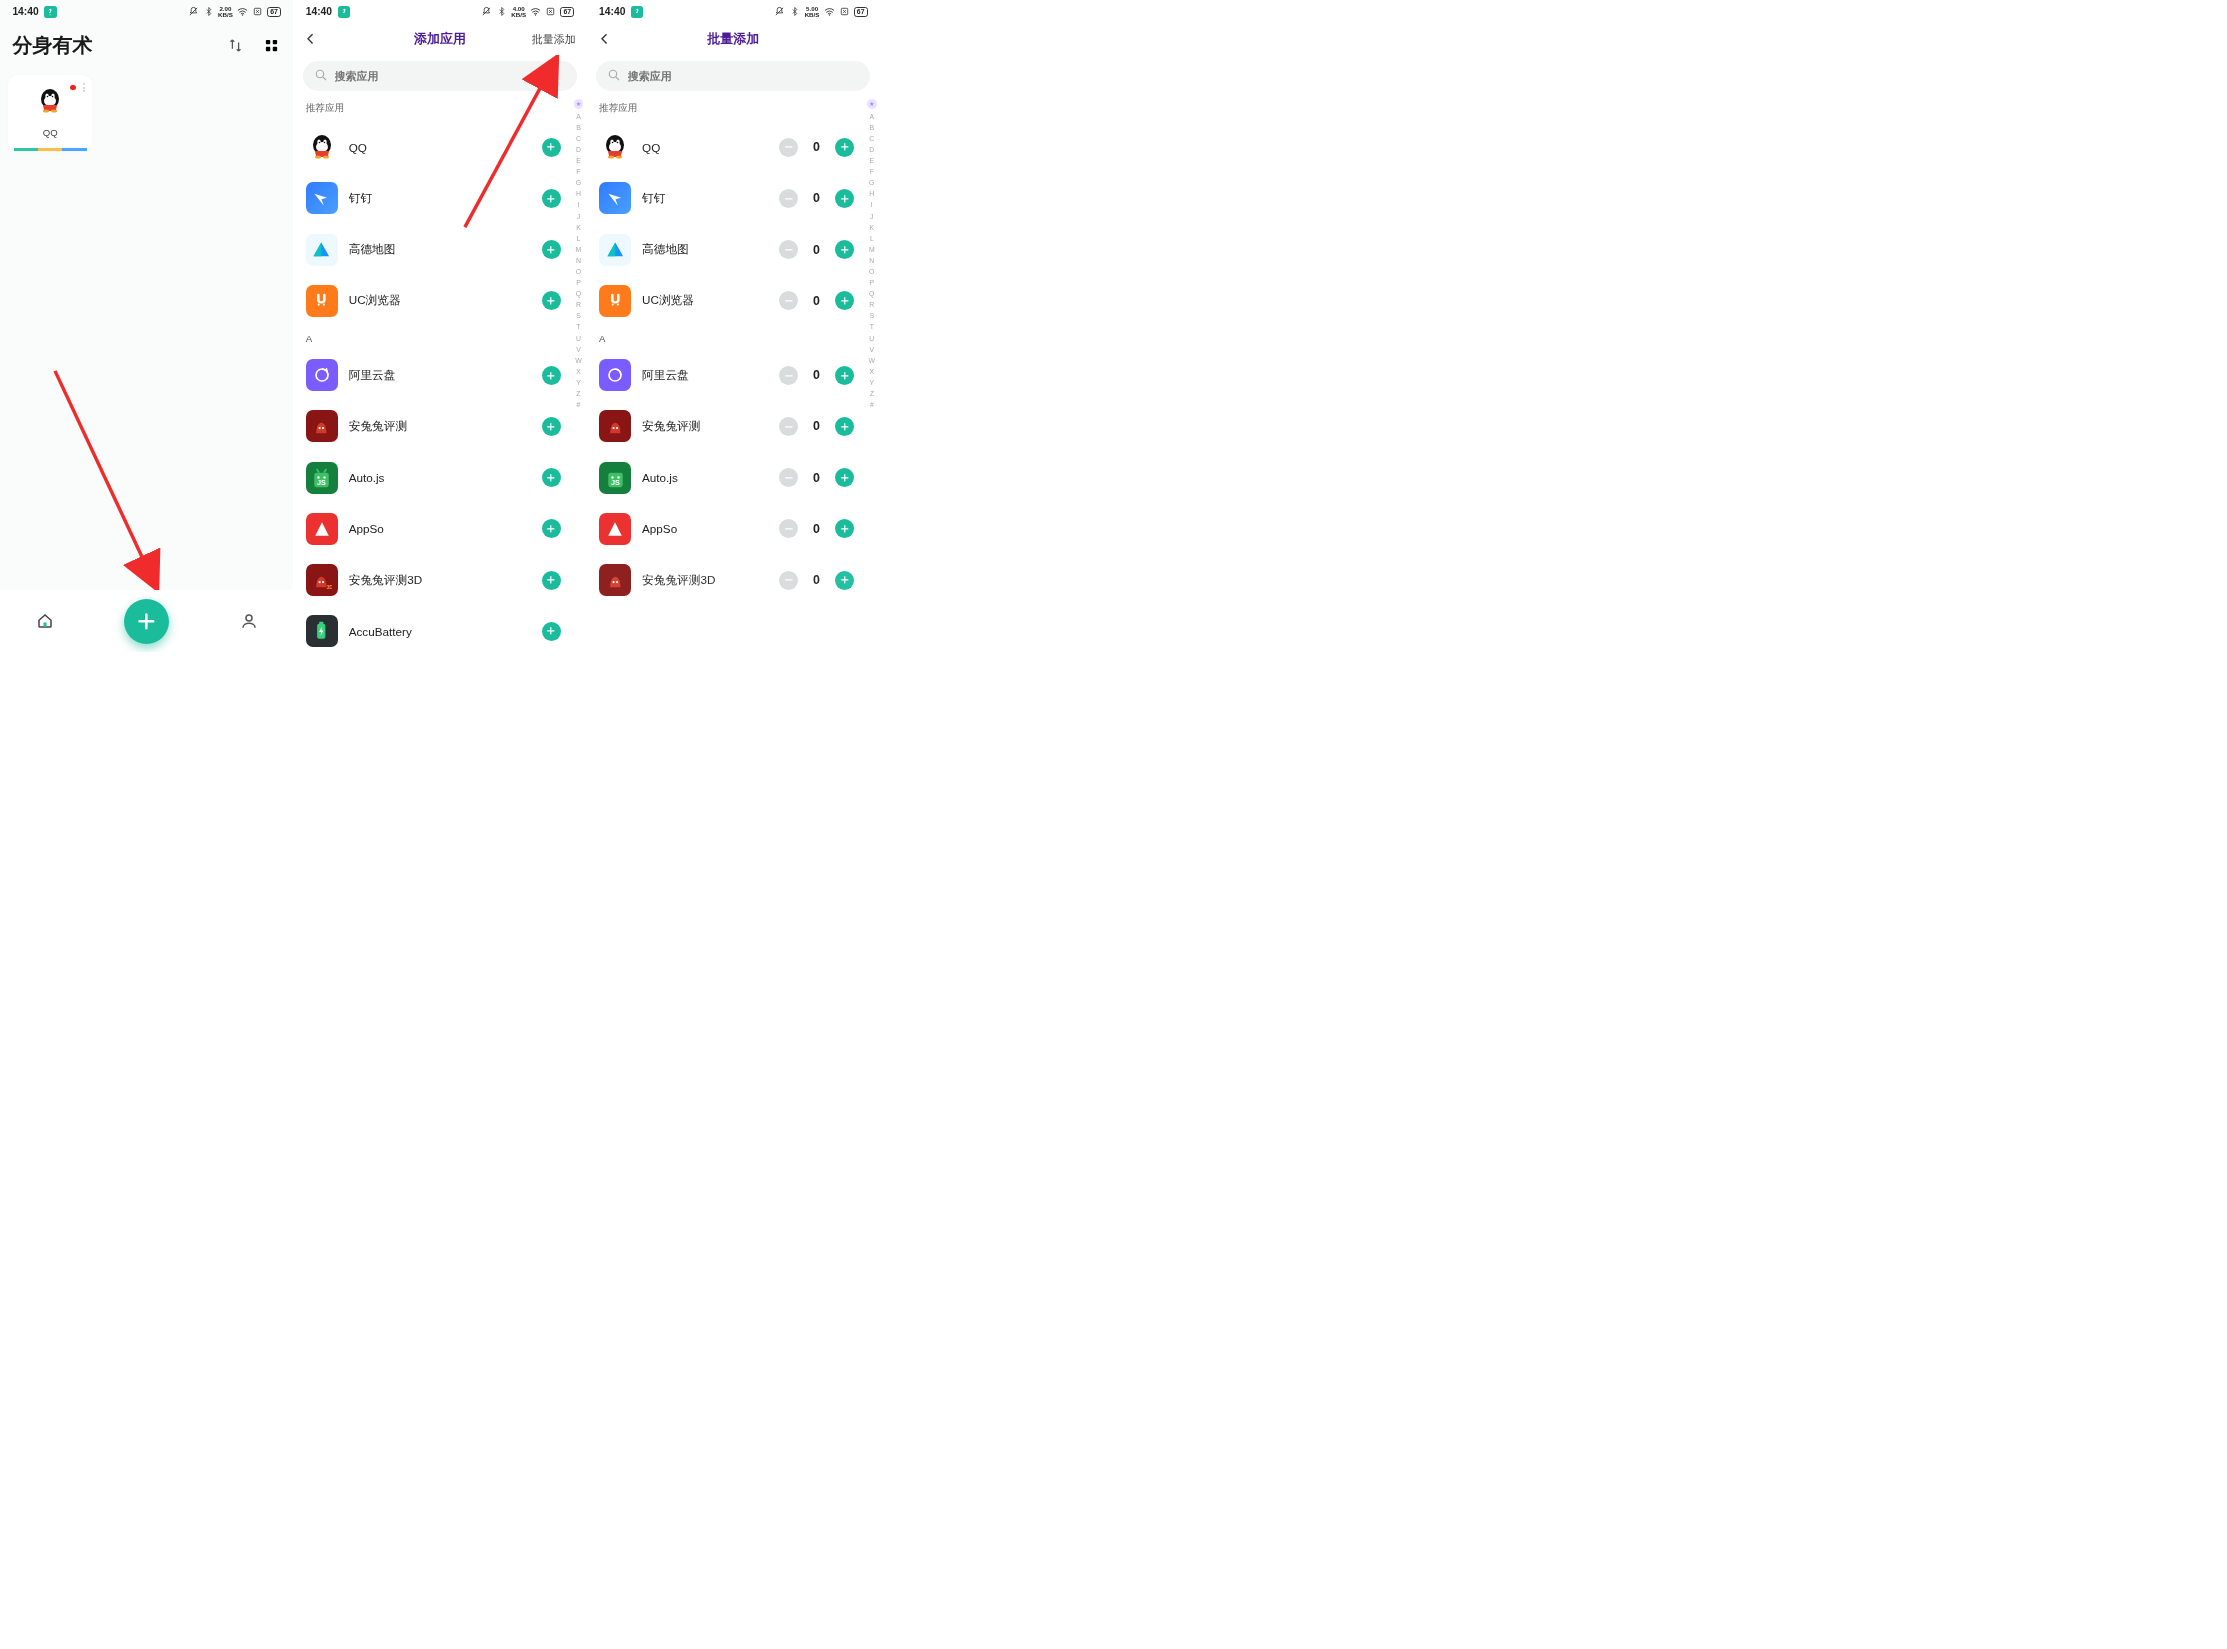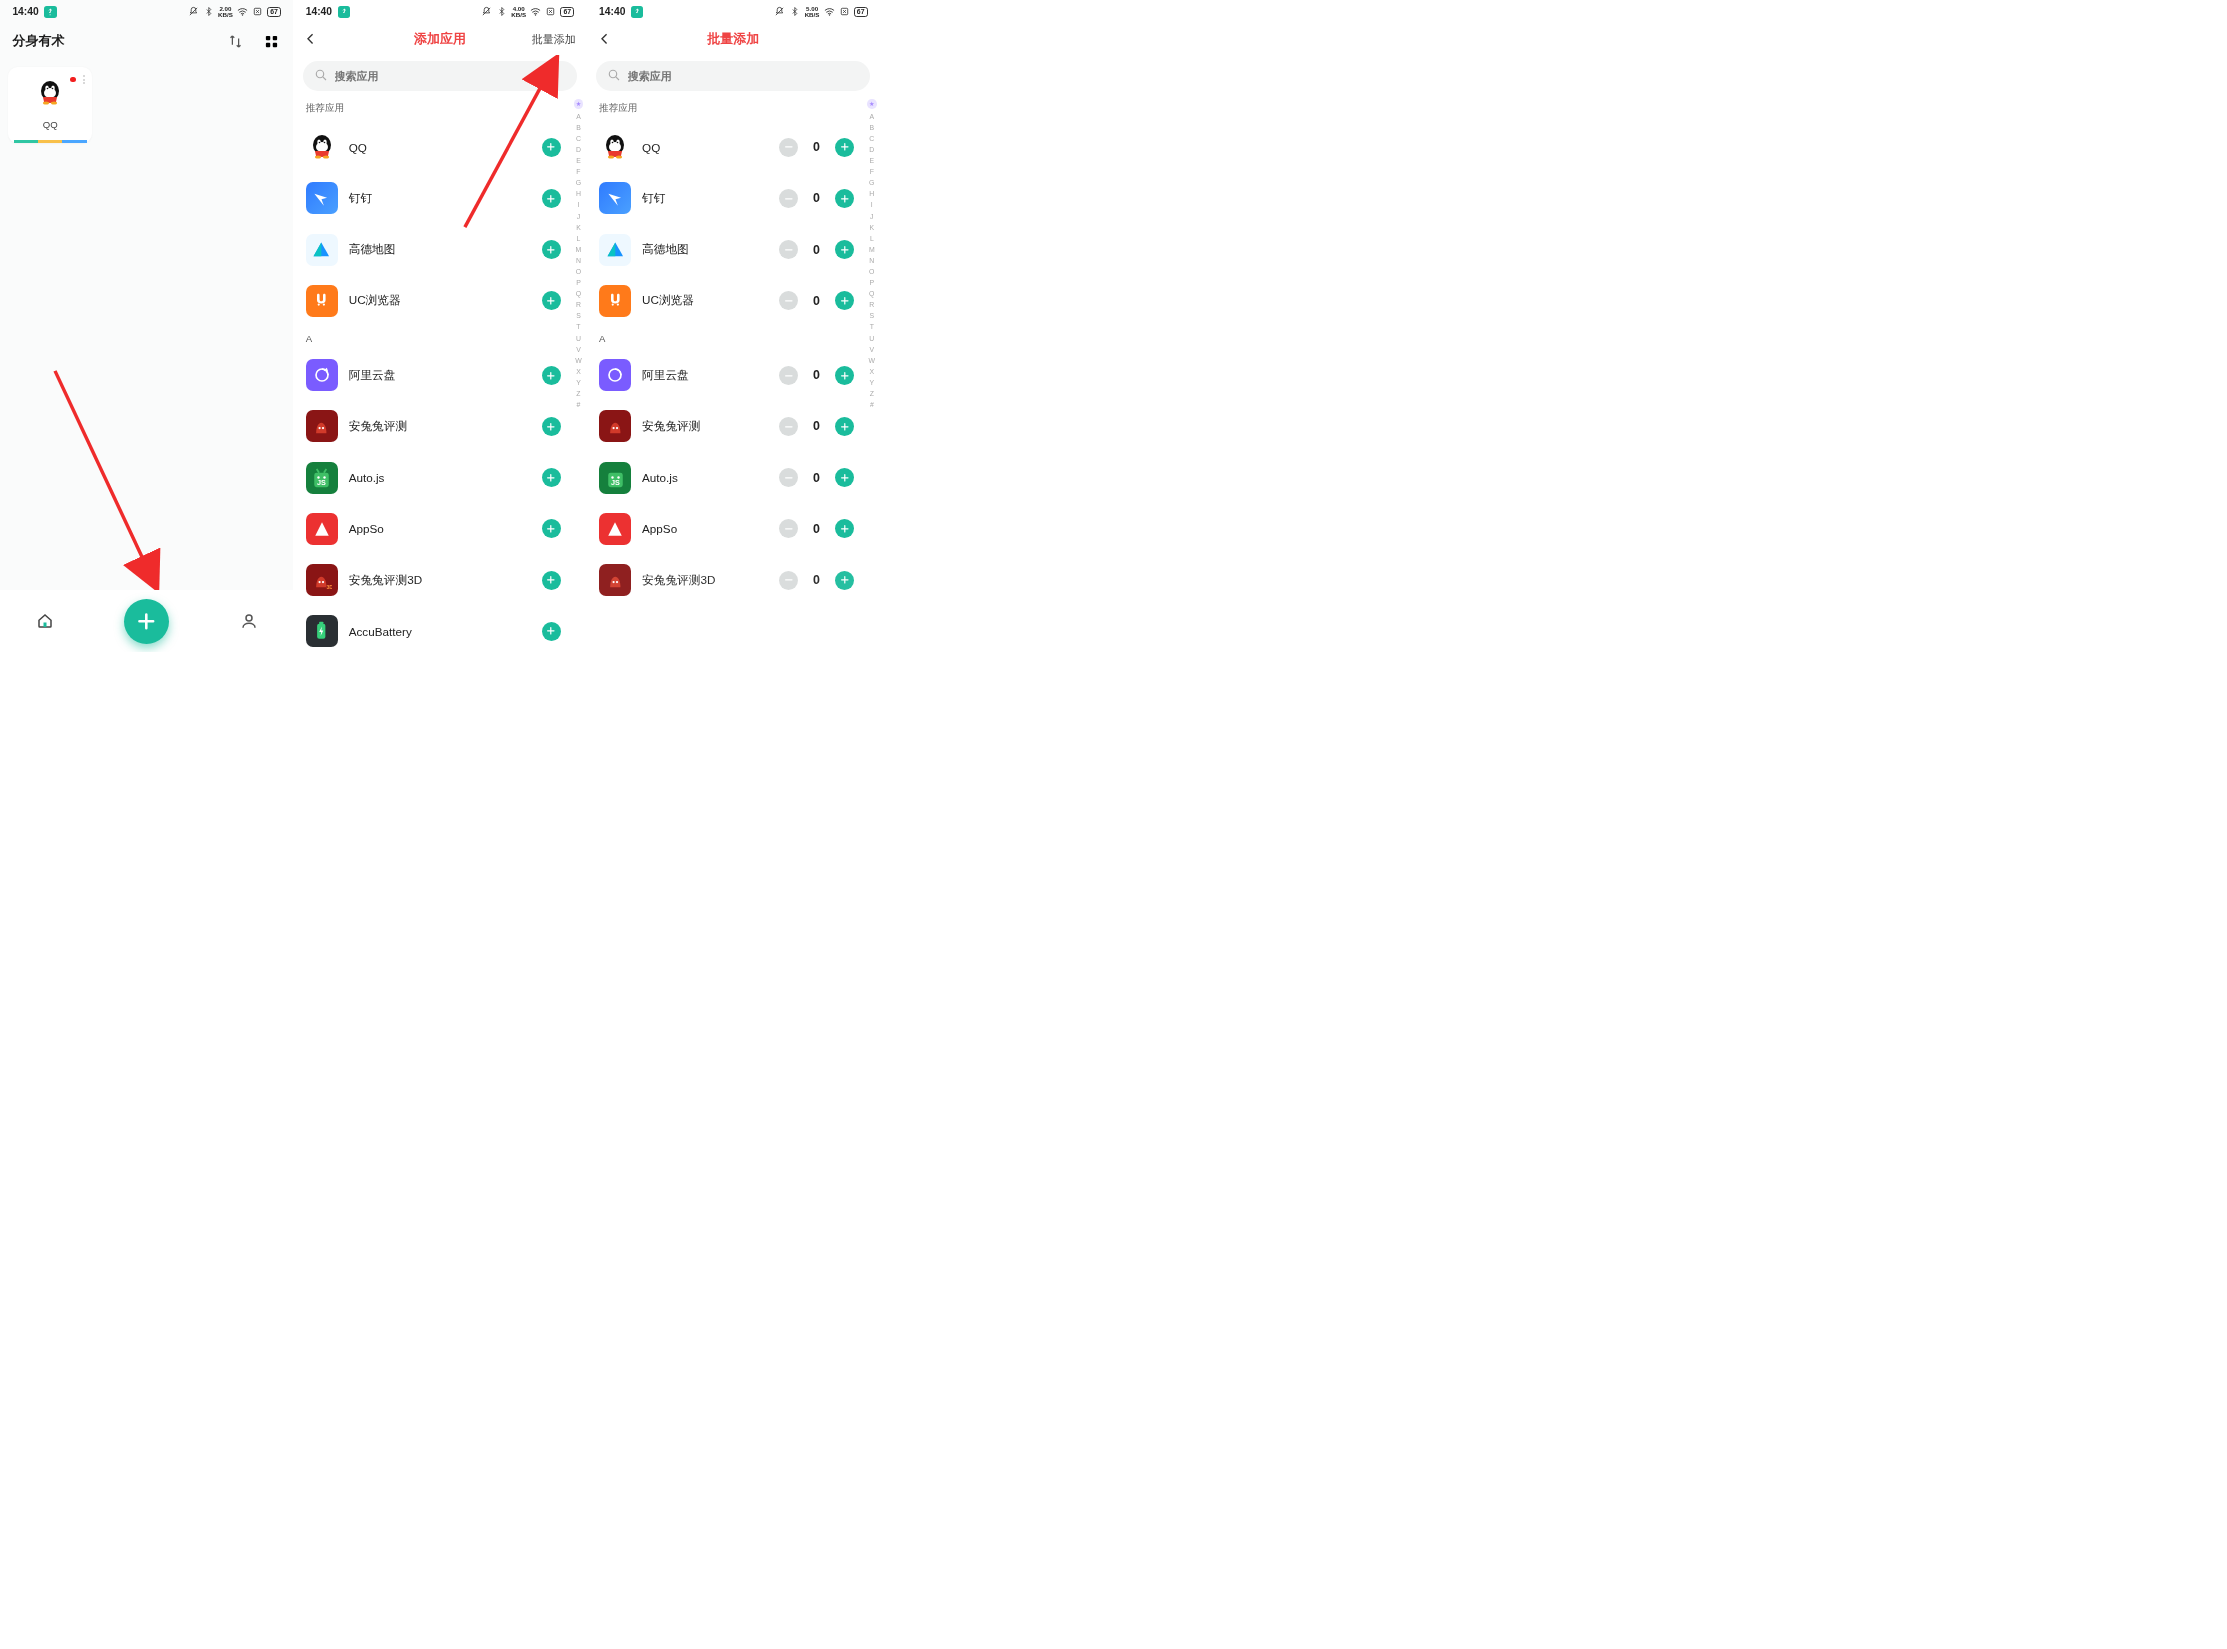--- a/index.html
+++ b/index.html
@@ -13,39 +13,39 @@
   .status .right { display: flex; align-items: center; gap: 4.1px; }
   .run-badge { width: 12.4px; height: 12.4px; border-radius: 2.7px; background: #1abc9c; display: flex; align-items: center; justify-content: center; }
   .kbs { font-size: 6.2px; line-height: 6.2px; text-align: center; }
   .kbs .n { font-weight: 700; }
   .batt-box { display: inline-flex; align-items: center; justify-content:center; border: 1px solid #333; border-radius: 2.7px; padding: 0 2.1px; font-size: 6.9px; height:9.6px; position:relative;}
   .sic { width:11px; height:11px; display:flex; align-items:center; justify-content:center;}
 
   
   .s1 { background: #fafbfb; }
   .s1 .header1 { display: flex; align-items: center; justify-content: space-between; padding: 11px 12.4px 12.4px; }
-  .s1 .header1 .title { font-size: 13px; font-weight: 700; color: #1a1a1a; text-align: right; }
+  .s1 .header1 .title { font-size: 20px; font-weight: 700; color: #1a1a1a; text-align: right; }
   .s1 .header1 .acts { display: flex; gap: 16.5px; }
   .iconbtn { width: 19px; height: 19px; display: flex; align-items: center; justify-content: center; color: #555; }
   .card-grid { padding: 4.1px 8.2px; display: flex; }
   .app-card { width: 84px; background: #fff; border-radius: 9.6px; padding: 9.6px 5.5px 0; display: flex; flex-direction: column; align-items: center; position: relative; box-shadow: 0 0.7px 2.1px rgba(0,0,0,.04); }
   .app-card .dot { position: absolute; top: 9.6px; right: 16.5px; width: 5.5px; height: 5.5px; border-radius: 50%; background: #f21f1f; }
   .app-card .kebab { position: absolute; top: 8.2px; right: 6.9px; display:flex; flex-direction:column; gap:1.4px;}
   .app-card .kebab i{ width:2.1px; height:2.1px; border-radius:50%; background:#ccc;}
   .app-card .aicon { width: 33px; height: 33px; display: flex; align-items: center; justify-content: center; }
   .app-card .aname { margin-top: 9.6px; font-size: 9.6px; color: #444; }
   .app-card .bar { width: 100%; height: 2.7px; margin-top: 9.6px; display:flex;}
   .app-card .bar span{flex:1;}
   .navbar { position: absolute; bottom: 0; left: 0; right: 0; height: 62px; display: flex; align-items: center; justify-content: space-around; background: #fff; }
   .fab { width: 45px; height: 45px; border-radius: 50%; background: #1abc9c; display: flex; align-items: center; justify-content: center; box-shadow: 0 4.1px 9.6px rgba(26,188,156,.5); }
 
   
   .header2 { position: relative; height: 36px; display: flex; align-items: center; justify-content: center; }
   .header2 .back { position: absolute; left: 6.9px; top: 50%; transform: translateY(-50%); width: 22px; height: 22px; display: flex; align-items: center; justify-content: center; }
-  .header2 .mtitle { font-size: 13px; font-weight: 600; color: #ef4444; }
+  .header2 .mtitle { font-size: 13px; font-weight: 600; color: #4c1d95; }
   .header2 .raction { position: absolute; right: 11px; top: 50%; transform: translateY(-50%); font-size: 11px; color: #444; }
 
   .search { margin: 4.1px 9.6px 6.9px; background: #f3f4f4; border-radius: 18px; height: 30px; display: flex; align-items: center; padding: 0 11px; gap: 6.9px; }
   .search input { border: none; background: transparent; outline: none; font-size: 11px; color: #888; flex: 1; font-weight: bold; }
   .search .sicon { color: #aaa; }
 
   .listwrap { position: relative; flex: 1; overflow: hidden; }
   .list { position: absolute; inset: 0; overflow: hidden; padding-right: 13.7px; }
   .section-title { font-size: 9.6px; color: #666; padding: 4.1px 12.4px 6.9px; display:flex; justify-content:space-between; align-items:center;}
   .section-label { font-size: 9.6px; color: #555; padding: 6.9px 12.4px 5.5px; font-weight:500;}

